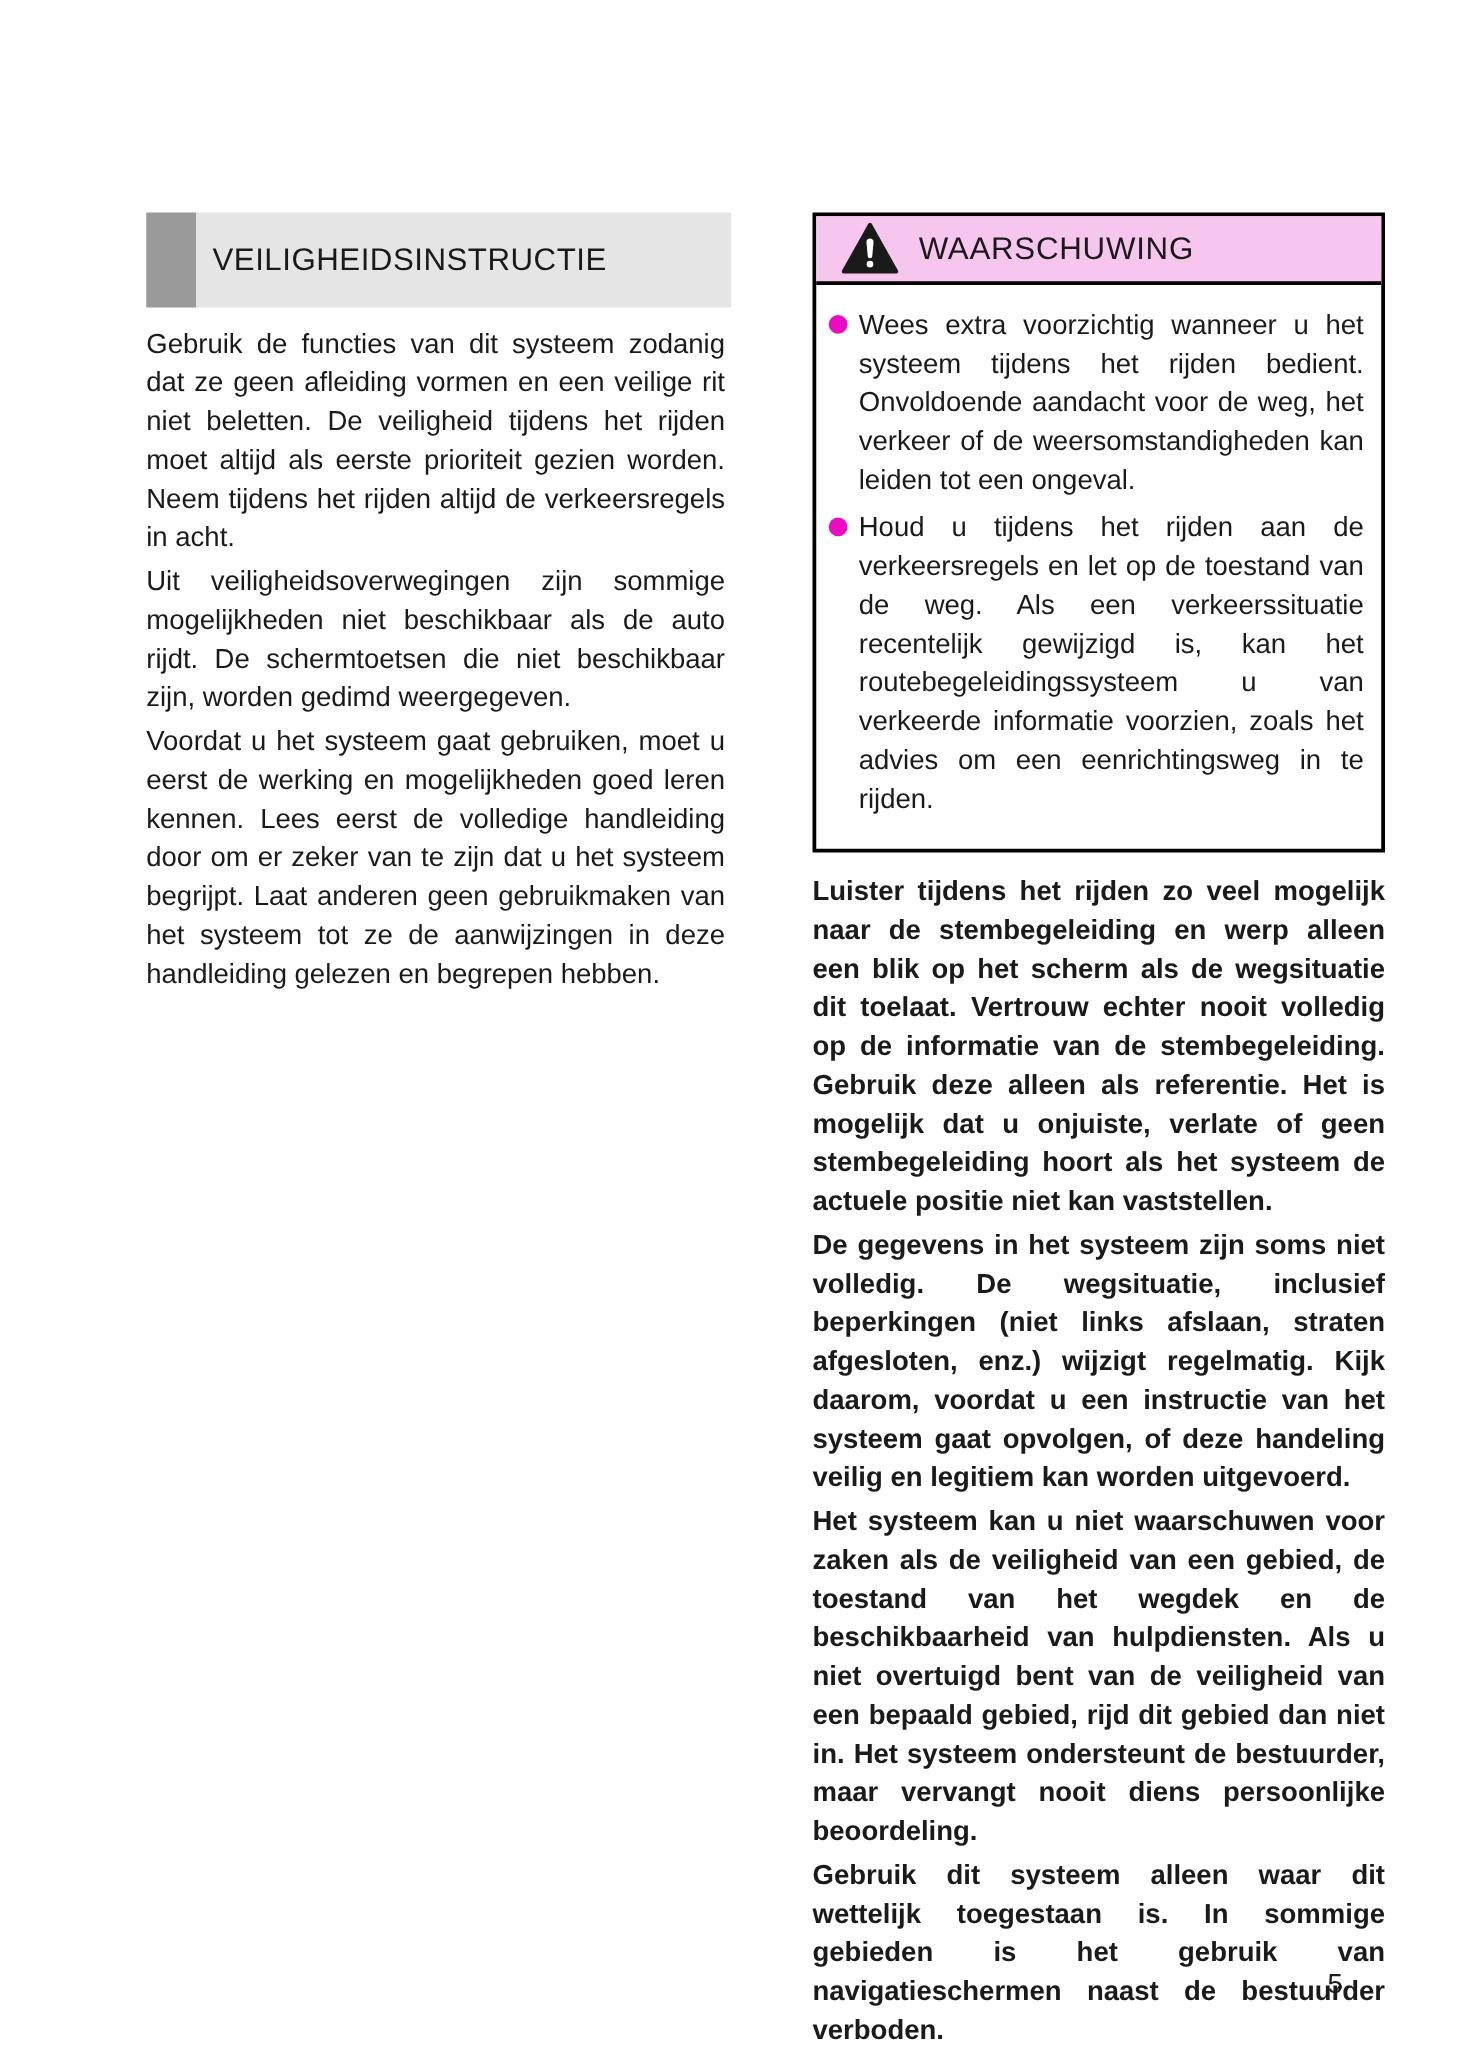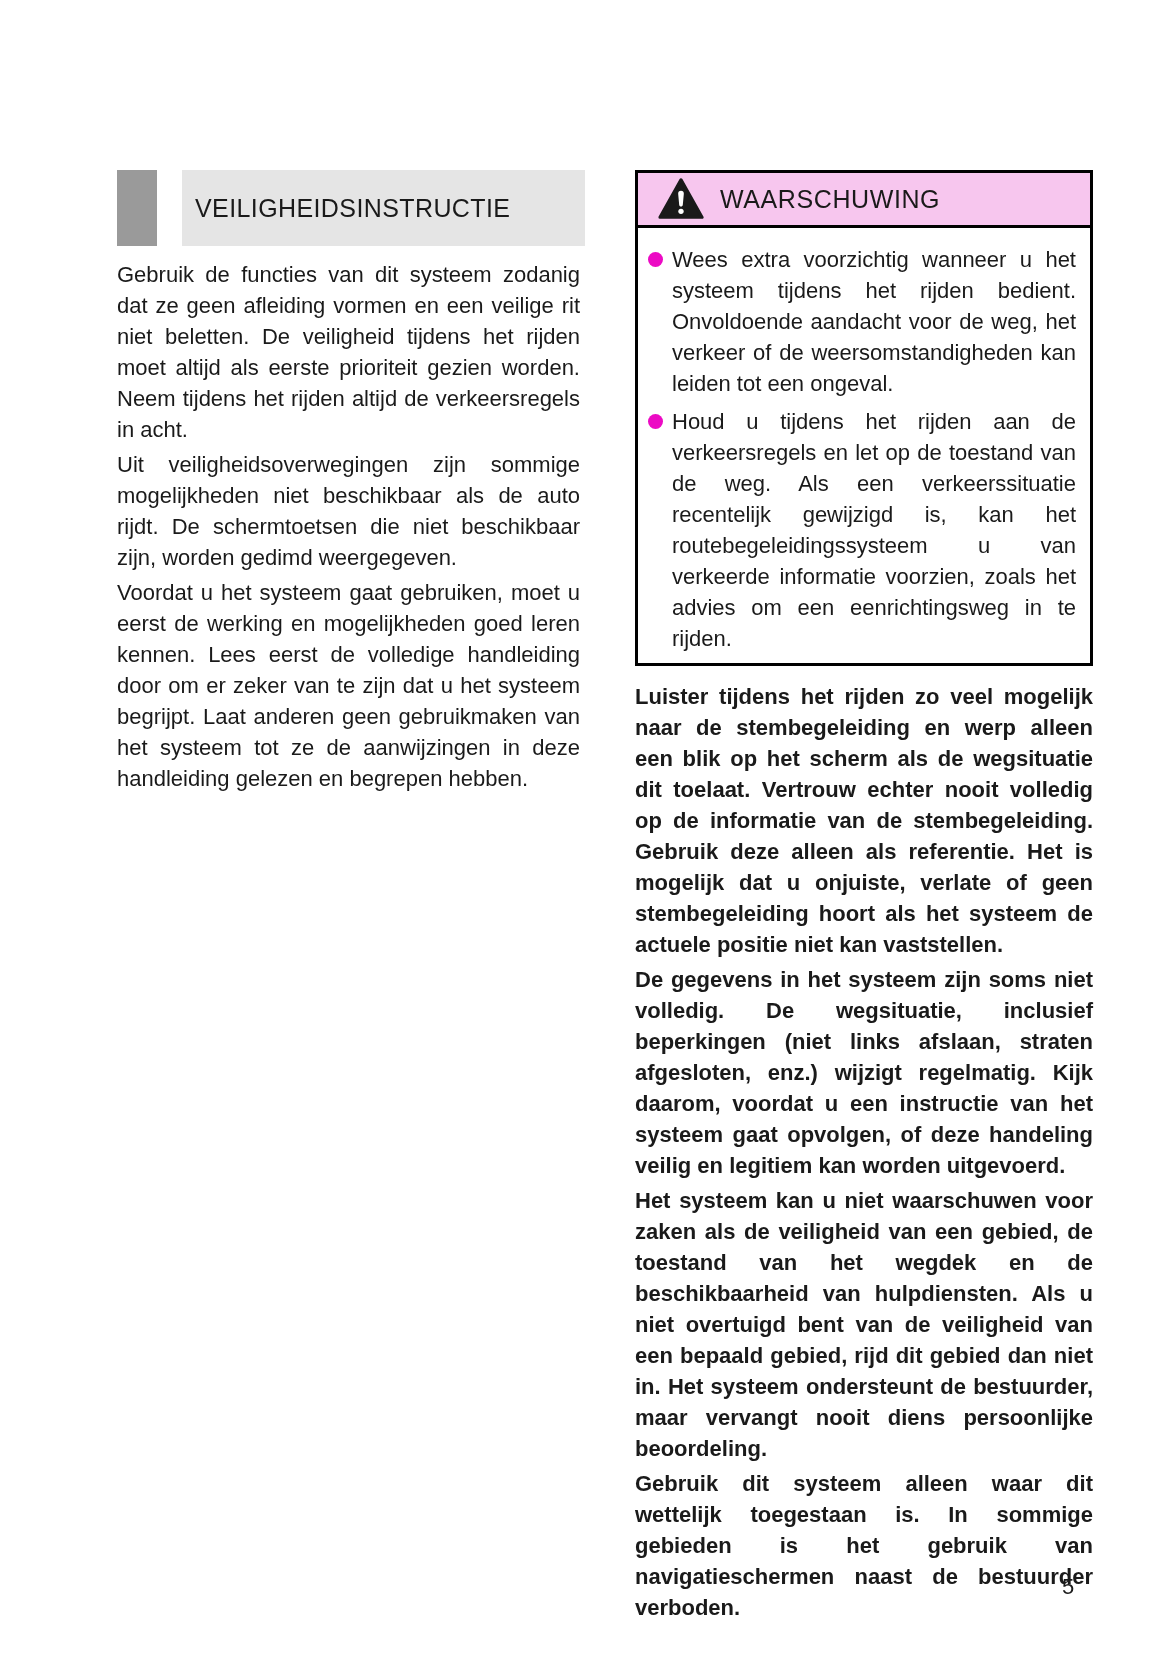--- a/index.html
+++ b/index.html
@@ -14,23 +14,23 @@
   html,body{background:#fff;}
   body{font-family:"Liberation Sans","DejaVu Sans",sans-serif;color:var(--text);}
   .page{
     position:relative;
     width:1166px;height:1654px;
     background:var(--page-bg);
     overflow:hidden;
   }
   
   .col-left{position:absolute;left:117px;top:170px;width:468px;}
-  .col-right{position:absolute;left:635px;top:170px;width:458px;}
+  .col-right{position:absolute;left:650px;top:170px;width:458px;}
   
-  .heading{display:flex;height:76px;margin-bottom:13px;gap:25px;}
+  .heading{display:flex;height:76px;margin-bottom:13px;}
   .heading-tab{width:40px;background:var(--heading-tab);flex:none;}
   .heading-band{flex:1;background:var(--heading-band-bg);display:flex;flex-direction:column;justify-content:center;padding-left:13px;}
   .heading-line{font-size:25px;line-height:33px;letter-spacing:0.4px;font-weight:500;white-space:nowrap;}
   
   .para{
     font-size:22px;line-height:31px;
     text-align:justify;
     margin-bottom:4px;
     width:463px;
   }
@@ -39,21 +39,21 @@
   .warning-box{border:3px solid #000;margin-bottom:15px;}
   .warning-header{
     background:var(--warning-header-bg);
     border-bottom:3px solid #000;
     height:55px;
     display:flex;align-items:center;
     padding-left:20px;gap:16px;
   }
   .warning-triangle{width:46px;height:42px;flex:none;display:block;}
   .warning-title{font-size:25px;letter-spacing:0.6px;font-weight:500;}
-  .warning-body{padding:16px 14px 9px 10px;}
+  .warning-body{padding:16px 14px 25px 10px;}
   .warning-item{display:flex;margin-bottom:7px;}
   .warning-item:last-child{margin-bottom:0;}
   .warning-dot{
     width:15px;height:15px;border-radius:50%;
     background:var(--bullet);
     flex:none;margin:8px 9px 0 0;
   }
   .warning-text{
     font-size:22px;line-height:31px;text-align:justify;flex:1;
   }

